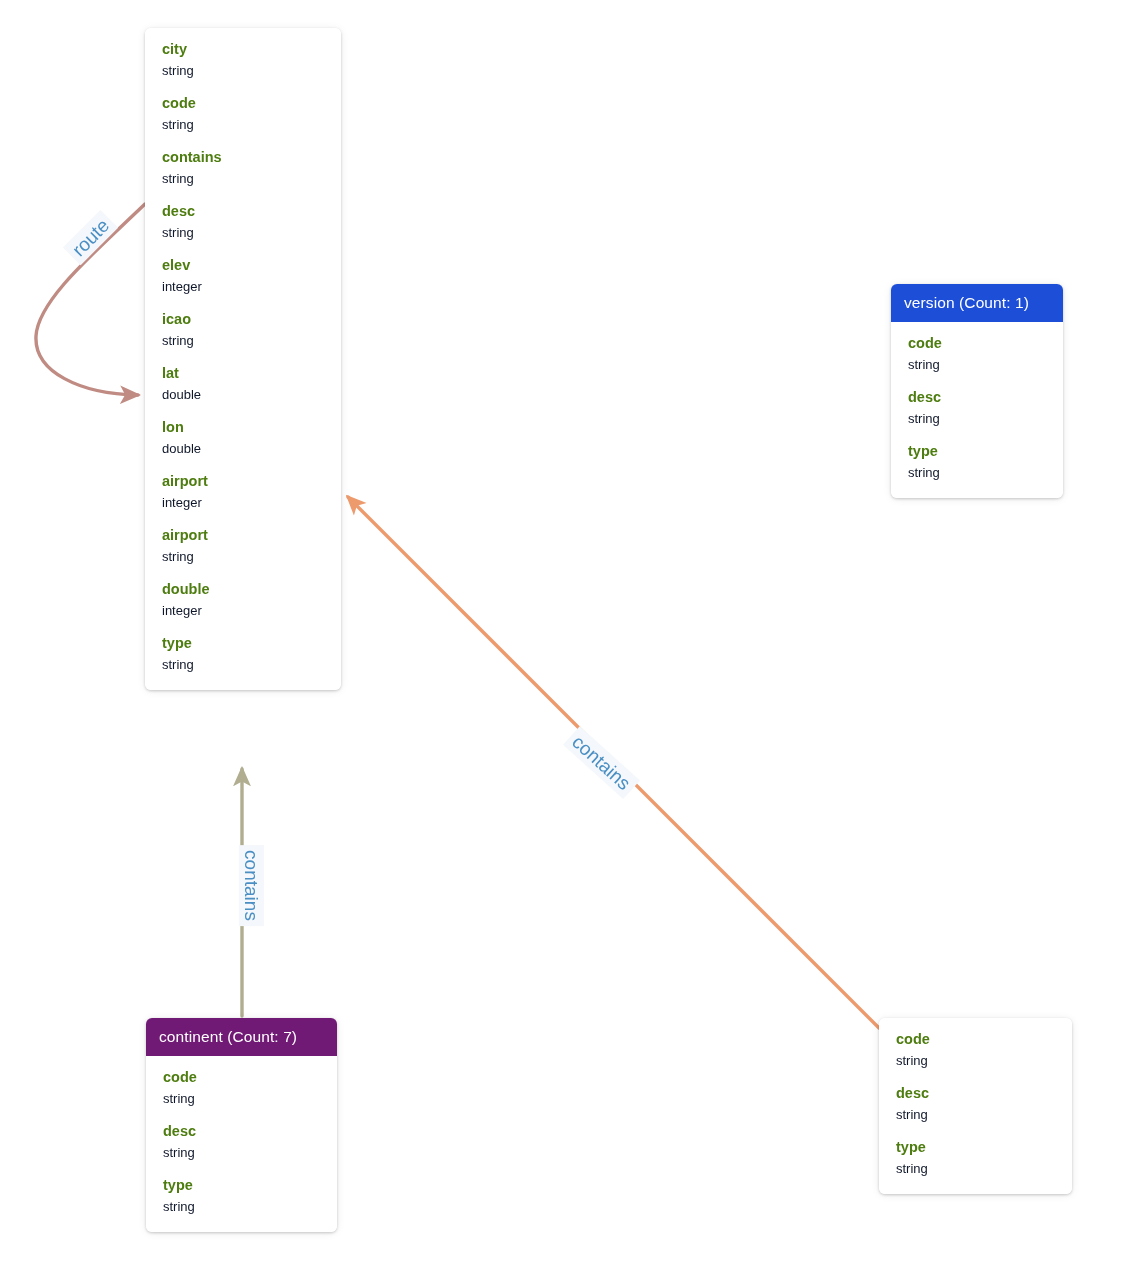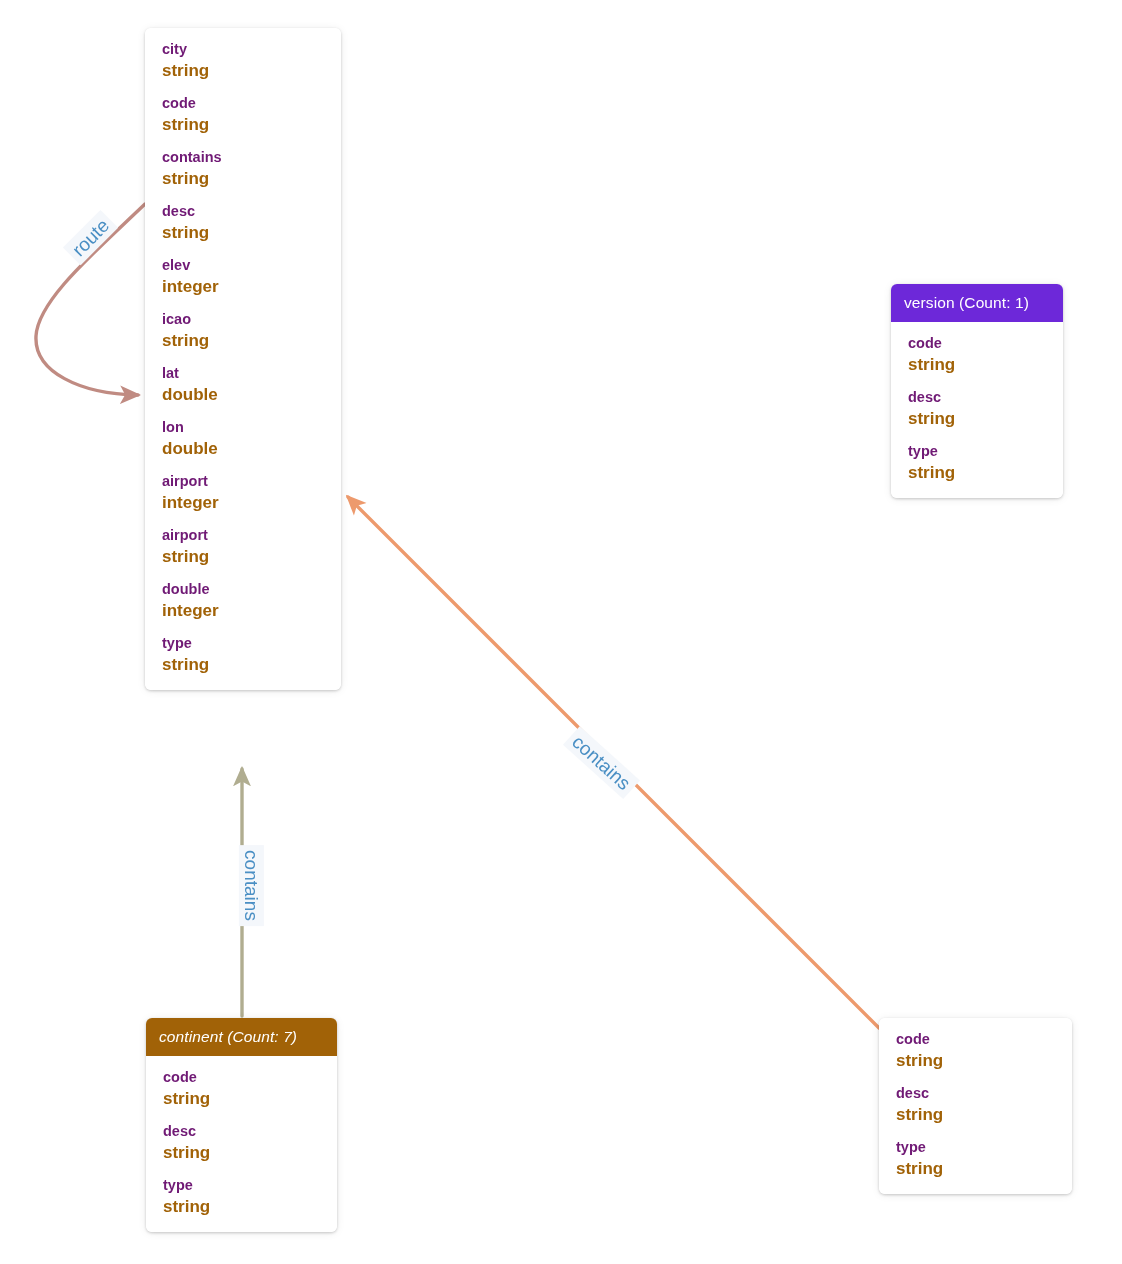--- a/index.html
+++ b/index.html
@@ -50,28 +50,28 @@
     background: #ffffff;
   }
   .field {
     padding: 0 17px;
     margin-bottom: 11px;
   }
   .field:last-child { margin-bottom: 0; }
   .field-name {
     font-size: 14.5px;
     font-weight: bold;
-    color: #701a75;
+    color: #4d7c0f;
     line-height: 21px;
     white-space: nowrap;
   }
   .field-type {
-    font-size: 17px;
-    font-weight: bold;
-    color: #a16207;
+    font-size: 13px;
+    font-weight: normal;
+    color: #0f172a;
     line-height: 22px;
     white-space: nowrap;
   }
 
   
   #node-airport   { left: 145px; top: 28px;   width: 196px; }
   #node-version   { left: 891px; top: 284px;  width: 172px; }
   #node-continent { left: 146px; top: 1018px; width: 191px; }
   #node-country   { left: 879px; top: 1018px; width: 193px; }
 
@@ -180,39 +180,39 @@
         <div class="field-type">integer</div>
       </div>
       <div class="field">
         <div class="field-name">type</div>
         <div class="field-type">string</div>
       </div>
     </div>
   </div>
 
   <div class="node" id="node-version">
-    <div class="node-header" style="background: #6d28d9;">version (Count: 1)</div>
+    <div class="node-header" style="background: #1d4ed8;">version (Count: 1)</div>
     <div class="node-body">
       <div class="field">
         <div class="field-name">code</div>
         <div class="field-type">string</div>
       </div>
       <div class="field">
         <div class="field-name">desc</div>
         <div class="field-type">string</div>
       </div>
       <div class="field">
         <div class="field-name">type</div>
         <div class="field-type">string</div>
       </div>
     </div>
   </div>
 
   <div class="node" id="node-continent">
-    <div class="node-header" style="background: #a16207; font-style: italic;">continent (Count: 7)</div>
+    <div class="node-header" style="background: #701a75;">continent (Count: 7)</div>
     <div class="node-body">
       <div class="field">
         <div class="field-name">code</div>
         <div class="field-type">string</div>
       </div>
       <div class="field">
         <div class="field-name">desc</div>
         <div class="field-type">string</div>
       </div>
       <div class="field">

